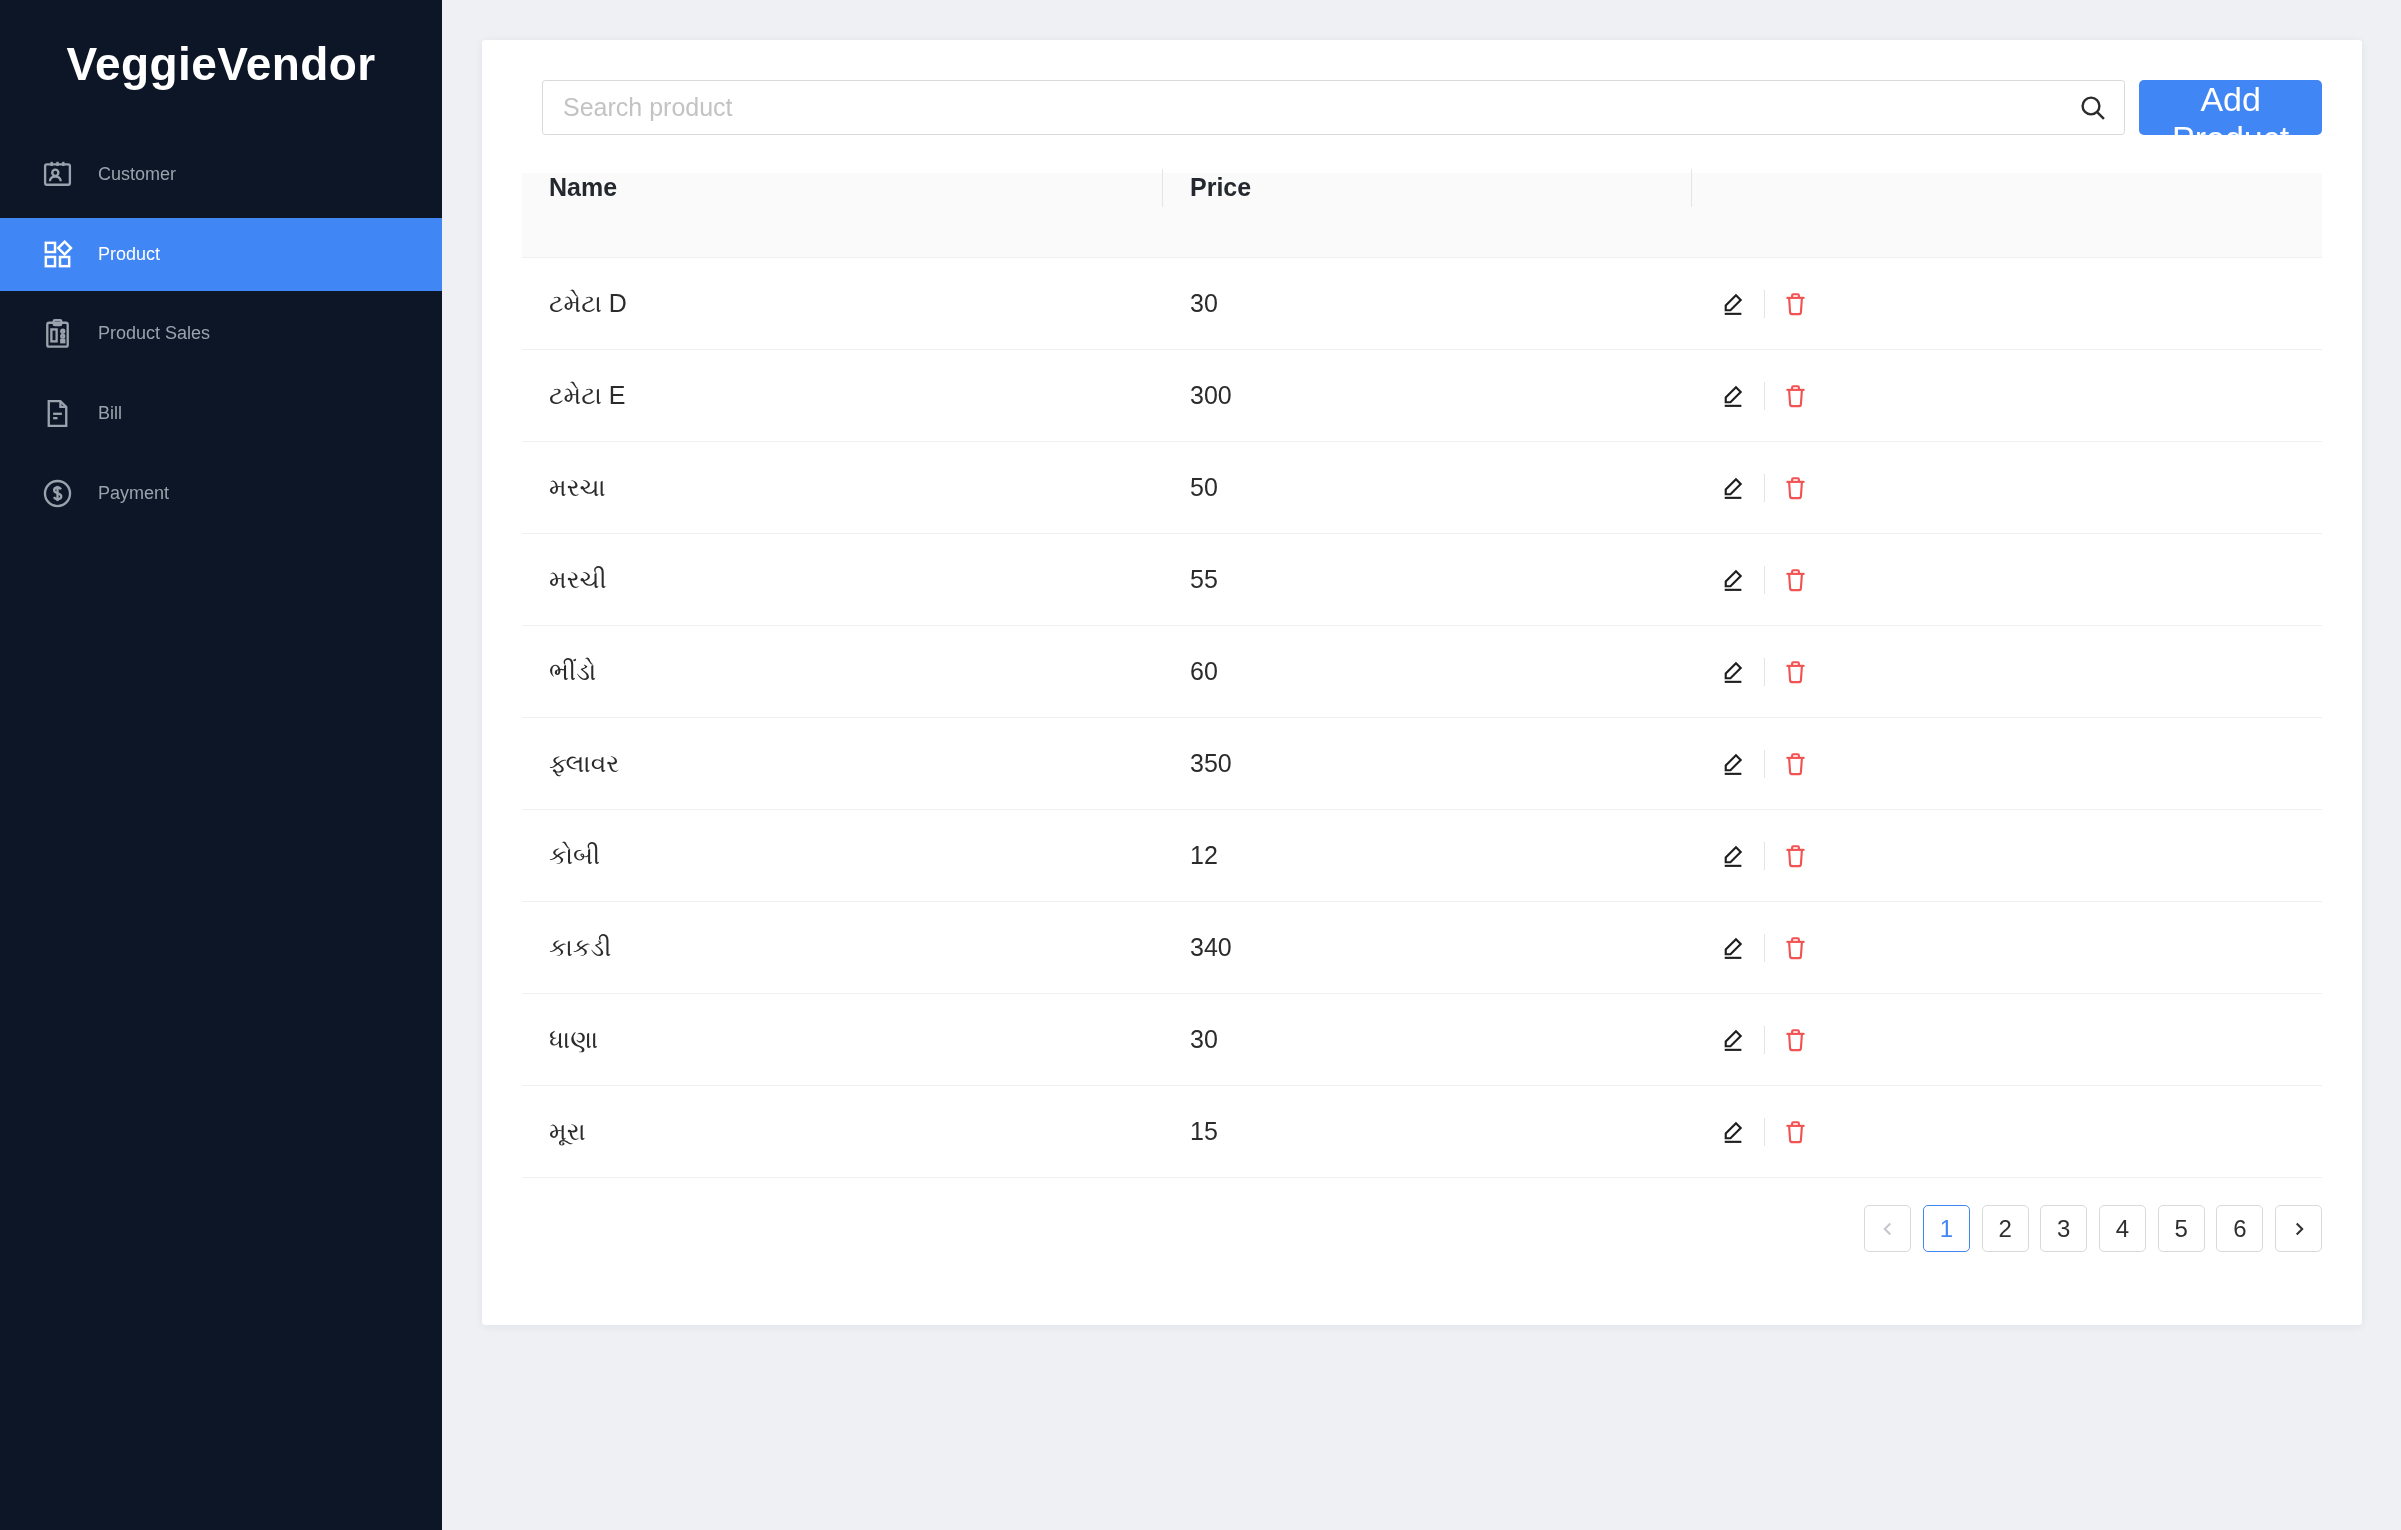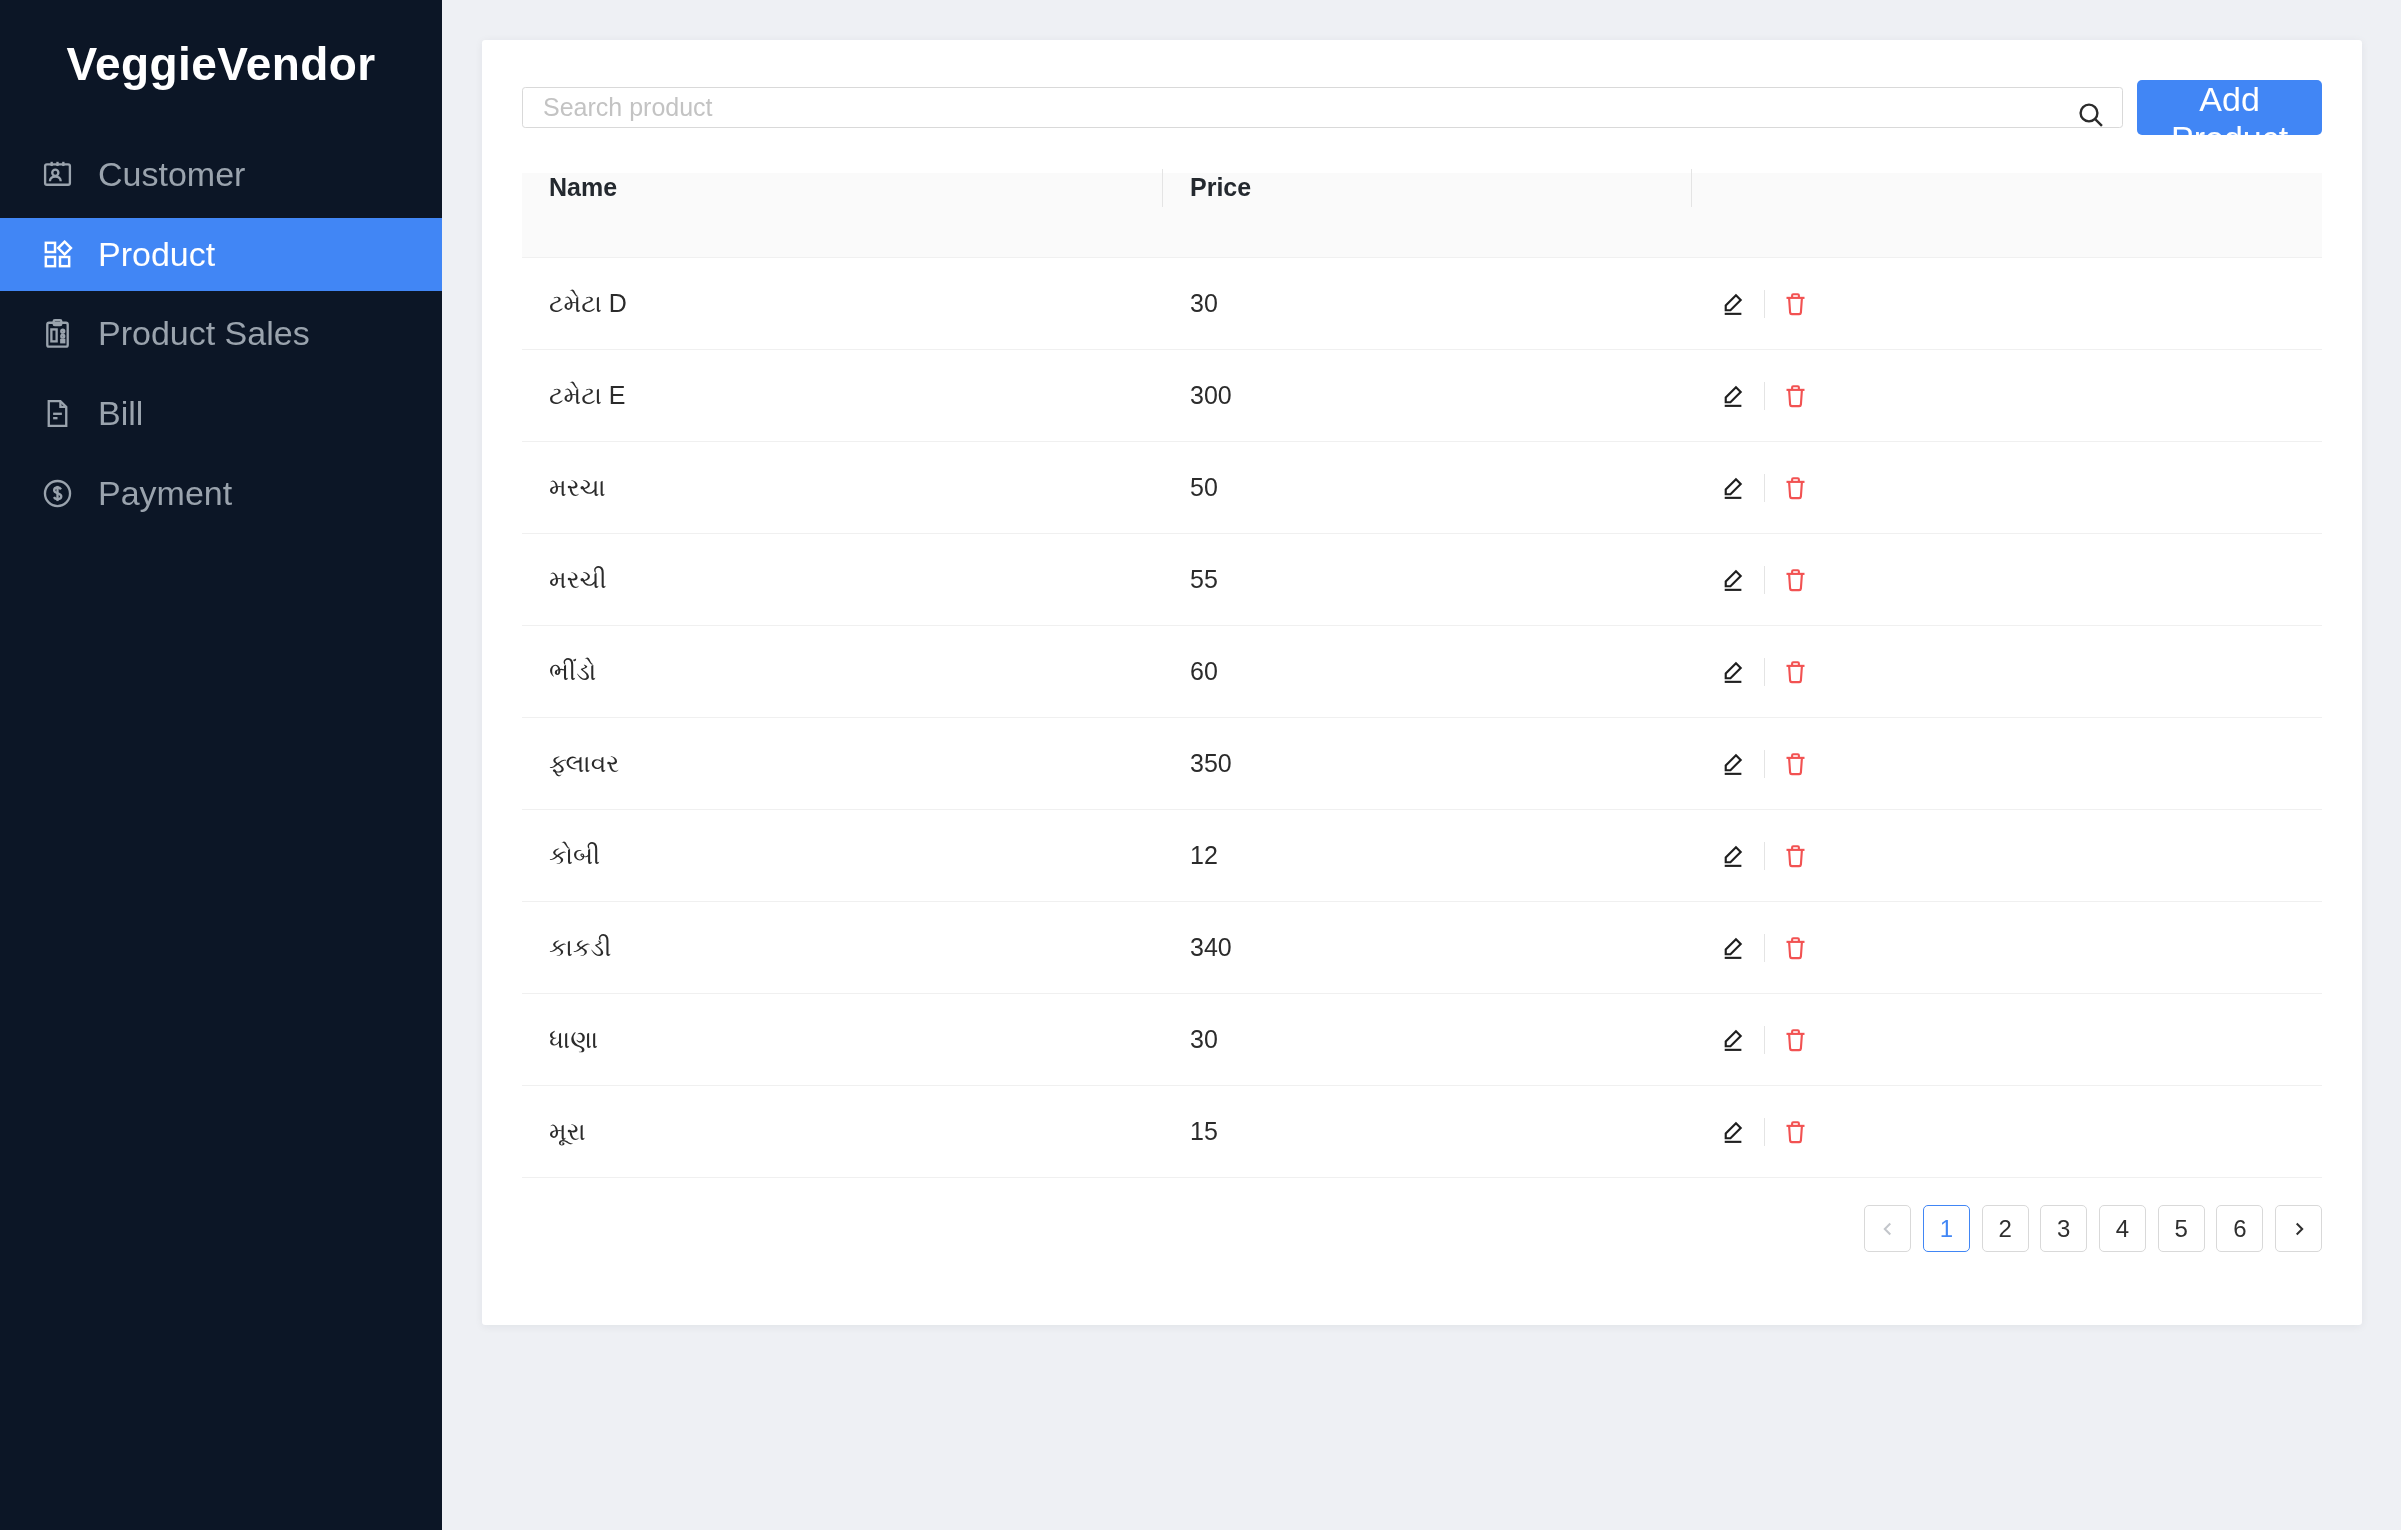--- a/index.html
+++ b/index.html
@@ -26,34 +26,34 @@
   }
   .logo{
     color:#ffffff;font-size:46px;font-weight:700;
     text-align:center;padding-top:37px;letter-spacing:0.4px;
   }
   .menu{margin-top:47px;list-style:none;}
   .menu-item{
     height:73px;margin-bottom:6.7px;
     display:flex;align-items:center;gap:23px;
     padding-left:40px;cursor:pointer;
-    color:var(--sidebar-text);font-size:34px;
+    color:var(--sidebar-text);font-size:18px;
   }
   .menu-item.active{background:var(--accent);color:#ffffff;}
   .menu-item svg{width:35px;height:35px;flex:0 0 35px;}
   
   .main{flex:1;padding:40px 39px 0 40px;}
   .card{
     background:#ffffff;border-radius:3.3px;
     box-shadow:0 1.7px 8.3px rgba(15,34,58,.06);
     padding:40px 40px 73px 40px;
     width:1880px;
   }
   .toolbar{display:flex;align-items:center;}
-  .search-wrap{position:relative;width:1603px;height:41px;}
+  .search-wrap{position:relative;width:1603px;height:55px;margin-left:20px;}
   .search-input{
     width:100%;height:100%;border:0.8px solid var(--border);border-radius:3.3px;
     font-size:25px;padding:0 67px 0 20px;color:#333;outline:none;
     font-family:inherit;background:#fff;
   }
   .search-input::placeholder{color:#c3c3c3;}
   .search-icon{
     position:absolute;right:16.7px;top:11.7px;width:32px;height:32px;
     color:#2b2b2b;cursor:pointer;
   }

